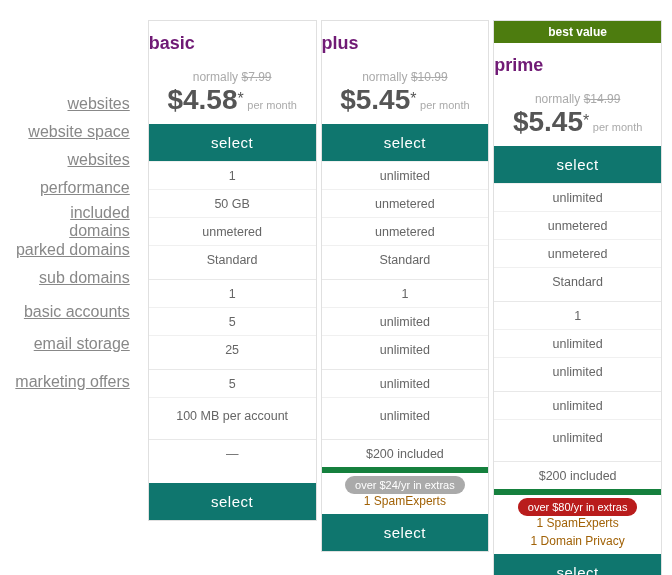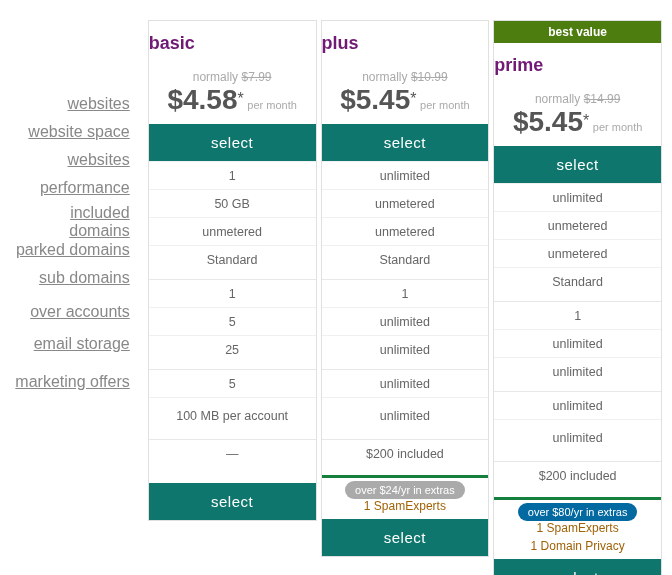--- a/index.html
+++ b/index.html
@@ -130,49 +130,48 @@
     }
     .extras-badge {
       background: #aaa;
       color: #fff;
       border-radius: 12px;
       padding: 3px 10px;
       font-size: 11px;
       margin: 4px 0;
     }
     .extras-badge.green {
-      background: #0369a1;
+      background: #b91c1c;
     }
     .extras-section {
       width: 100%;
       text-align: center;
       padding: 4px 0;
-      border-top: 3px solid #15803d;
-      margin-top: 8px;
+      border-top: 6px solid #15803d;
     }
     .extras-item {
       font-size: 12px;
       color: #a16207;
       padding: 2px 0;
     }
   </style>
 </head>
 <body>
 
 <div class="plans-container">
 
   <div class="plan-labels">
     <div class="label-row">websites</div>
     <div class="label-row">website space</div>
     <div class="label-row">websites</div>
     <div class="label-row">performance</div>
     <div class="label-row section-start">included domains</div>
     <div class="label-row">parked domains</div>
     <div class="label-row">sub domains</div>
-    <div class="label-row section-start">over accounts</div>
+    <div class="label-row section-start">basic accounts</div>
     <div class="label-row tall">email storage</div>
     <div class="label-row section-start">marketing offers</div>
   </div>
 
   <div class="plan-col">
     <div class="plan-header-name">basic</div>
     <div class="price-area">
       <div class="normally-text">
         <span>normally</span> <span class="original-price">$7.99</span>
       </div>

